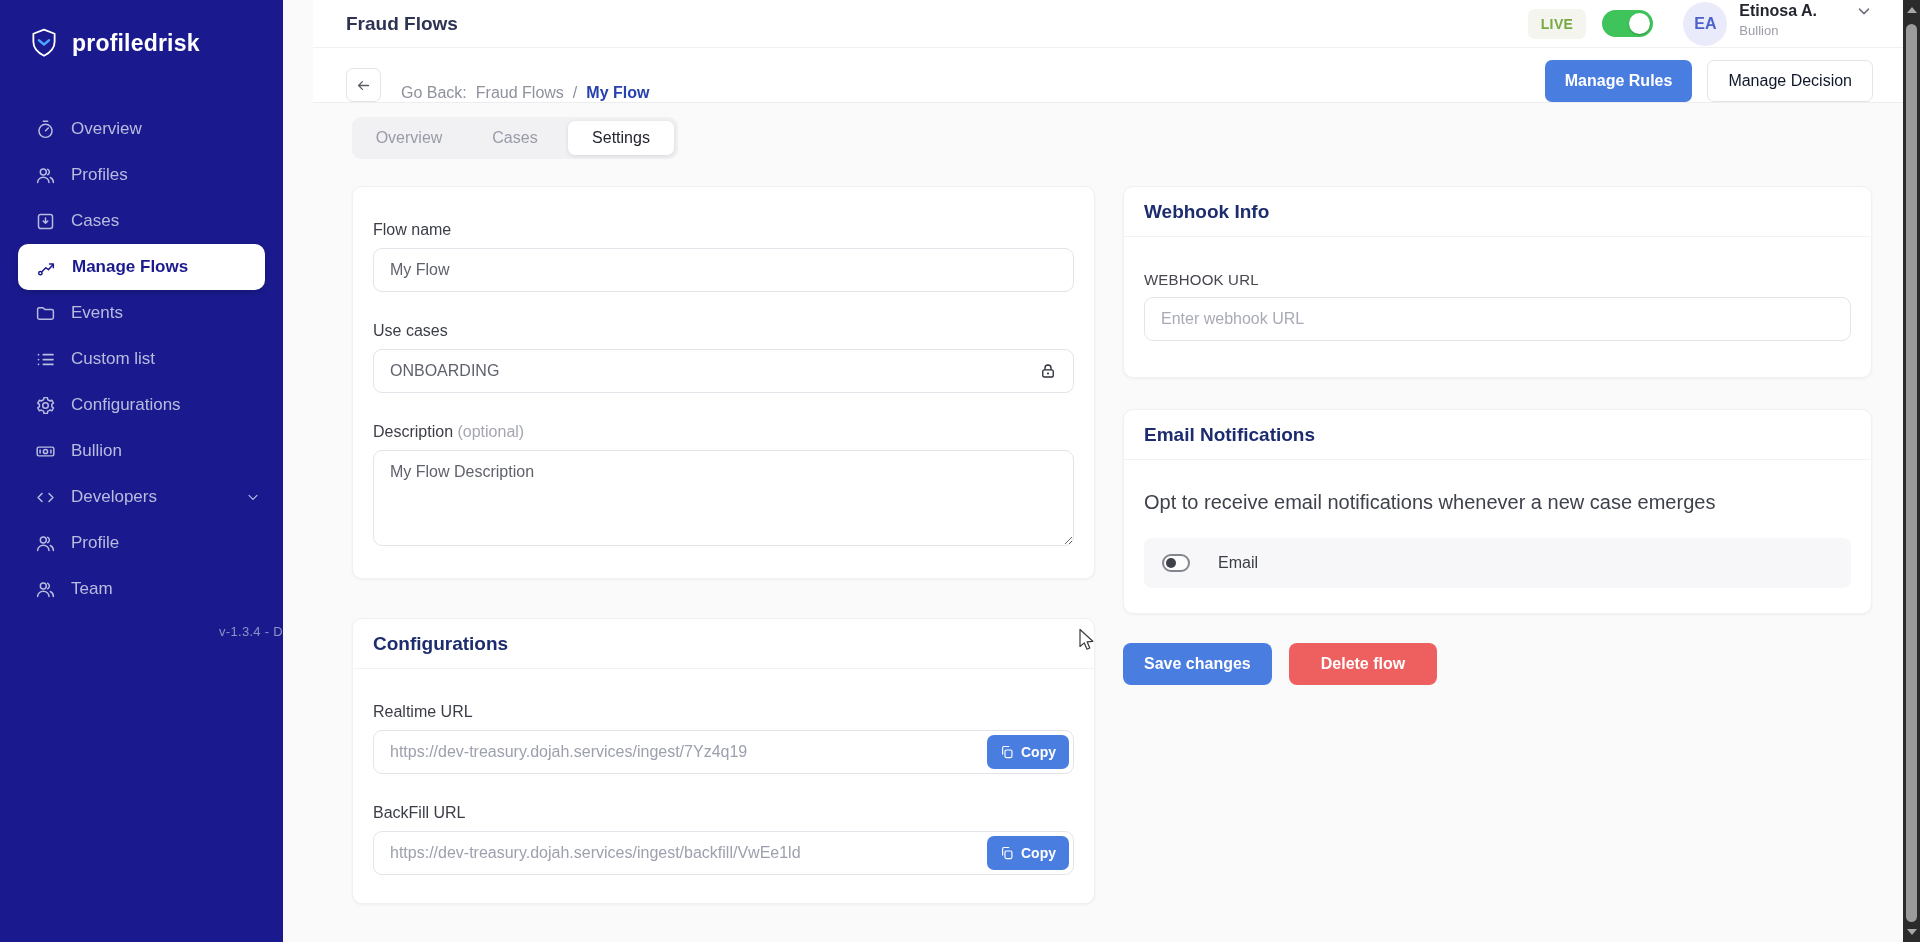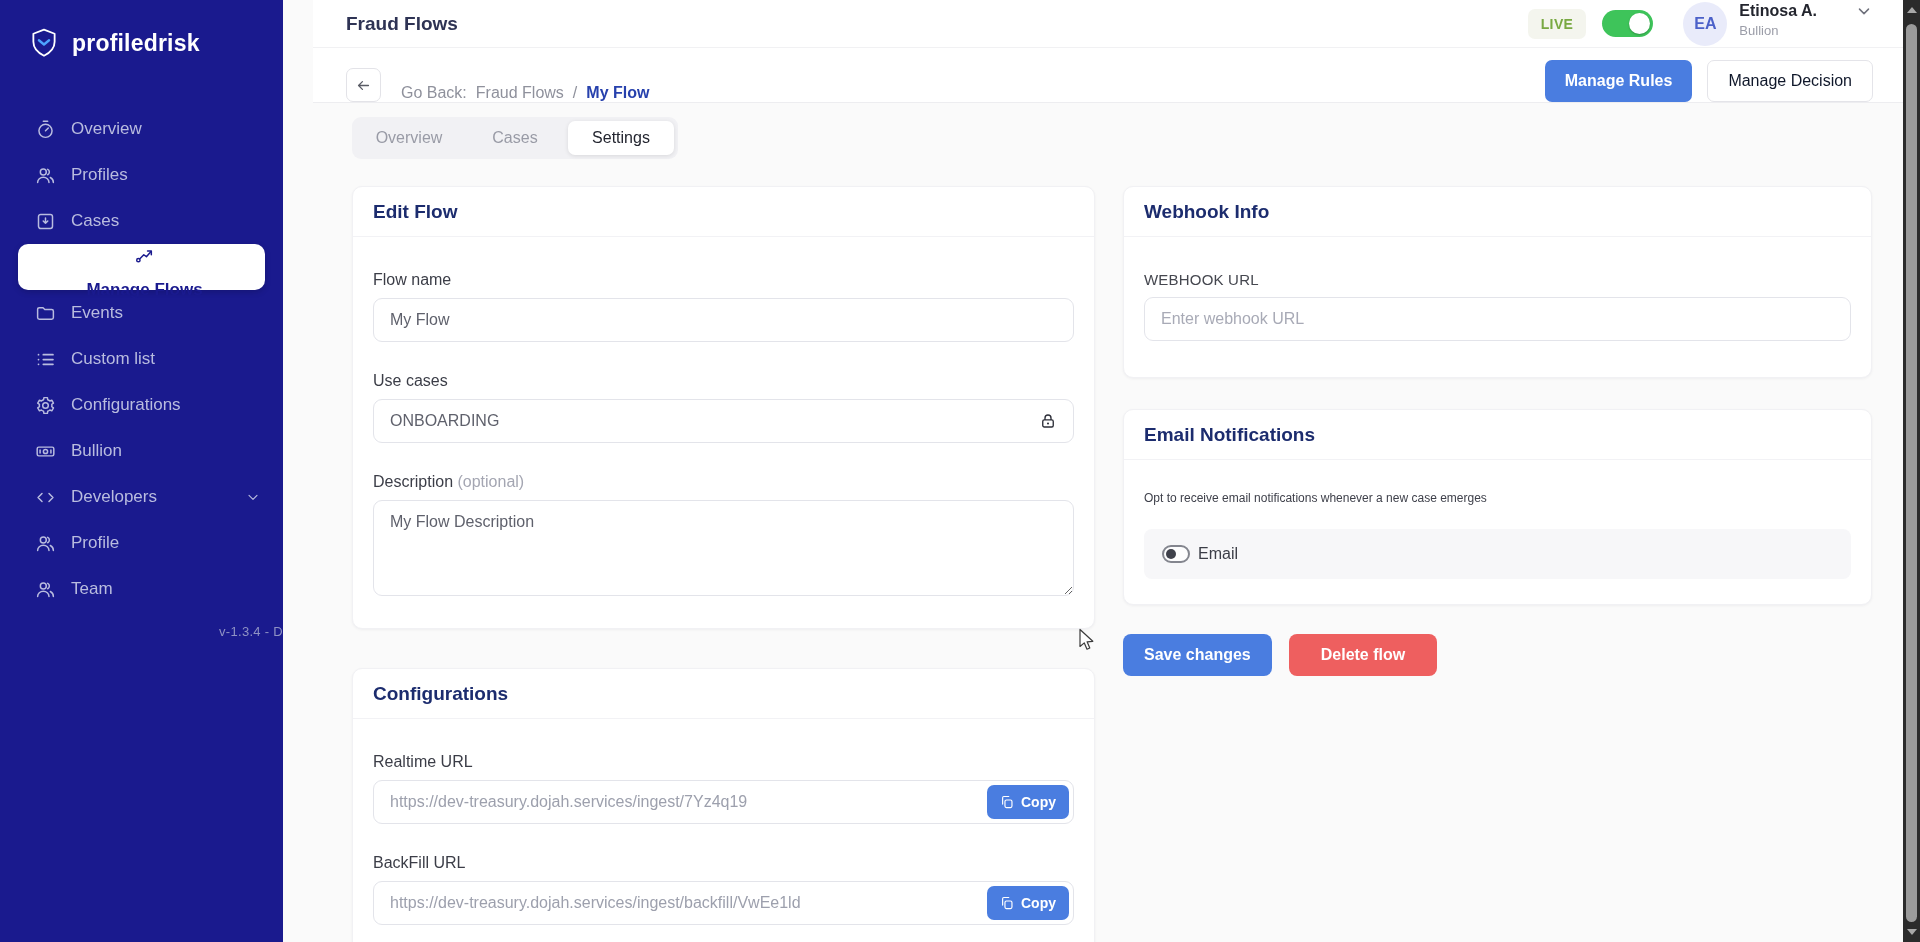--- a/index.html
+++ b/index.html
@@ -16,21 +16,21 @@
   .scroll-arrow-down::after { content:""; border-left:5px solid transparent; border-right:5px solid transparent; border-top:6px solid #a8a8a8; }
   .scroll-thumb { position:absolute; left:3px; right:3px; top:24px; bottom:20px; background:#9b9b9b; border-radius:7px; }
   
   .sidebar { position:absolute; left:0; top:0; bottom:0; width:283px; background:#1a1a8e; color:#b9bcdf; z-index:10;text-align:right; }
   .brand { display:flex; align-items:center; gap:11px; padding:26px 0 0 27px; }
   .brand-name { color:#ffffff; font-size:23px; font-weight:bold; letter-spacing:0.2px; }
   .nav { margin-top:46px; }
   .nav-item { display:flex; align-items:center; gap:15px; height:46px; padding:0 22px 0 35px; font-size:17px; cursor:pointer; }
   .nav-item .nav-icon { display:flex; align-items:center; color:inherit; }
   .nav-item .nav-icon svg { width:21px; height:21px; }
-  .nav-item.active { background:#ffffff; color:#1a1a8e; border-radius:10px; margin:0 18px; padding:0 12px 0 18px; font-weight:bold; box-shadow:0 2px 6px rgba(0,0,0,0.18);flex-direction:column; }
+  .nav-item.active { background:#ffffff; color:#1a1a8e; border-radius:10px; margin:0 18px; padding:0 12px 0 18px; font-weight:bold; box-shadow:0 2px 6px rgba(0,0,0,0.18); }
   .nav-chevron { margin-left:auto; display:flex; color:inherit; }
   .nav-chevron svg { width:16px; height:16px; }
   .version { padding-left:35px; margin-top:12px; font-size:13px; color:#8f92c4; letter-spacing:0.3px; }
   
   .main { position:absolute; left:313px; right:17px; top:0; bottom:0; }
   .topbar { height:48px; background:#ffffff; display:flex; align-items:center; padding:0 30px 0 33px; border-bottom:1px solid #f1f1f3; }
   .topbar-title { font-size:19px; font-weight:bold; color:#2e3354; }
   .topbar-right { margin-left:auto; display:flex; align-items:center; gap:16px; }
   .live-badge { background:#f4f5ee; color:#79a943; font-weight:bold; font-size:14px; padding:7px 13px; border-radius:7px; letter-spacing:0.4px; }
   .toggle { width:51px; height:27px; background:#3ec45a; border-radius:15px; position:relative; cursor:pointer; }
@@ -65,22 +65,22 @@
   .field-label { margin-top:30px; font-size:16px; color:#3b3d47; }
   .field-label .optional { color:#a4a6b2; }
   .field-label.caps { font-size:15px; color:#45474f; letter-spacing:0.2px; }
   .input-wrap { margin-top:9px; position:relative; }
   .text-input { width:100%; height:44px; border:1px solid #e3e4ea; border-radius:9px; background:#fff; padding:0 16px; font-size:16px; color:#5f616c; font-family:inherit; outline:none; }
   .text-input.url { color:#9da0ad; padding-right:100px; }
   .text-input::placeholder { color:#a8aab6; }
   .textarea { width:100%; height:96px; border:1px solid #e3e4ea; border-radius:9px; background:#fff; padding:12px 16px; font-size:16px; color:#5f616c; font-family:inherit; outline:none; resize:both; }
   .lock-in-input { position:absolute; right:17px; top:50%; transform:translateY(-50%); color:#2c2e38; display:flex; }
   .copy-btn { position:absolute; right:5px; top:5px; height:34px; background:#4a7de0; border:none; border-radius:7px; color:#fff; font-size:14px; font-weight:bold; display:flex; align-items:center; gap:7px; padding:0 13px; cursor:pointer; font-family:inherit; }
-  .notif-text { margin-top:27px; font-size:12px; color:#3f414b; }
-  .email-row { margin-top:24px; background:#f7f7f9; border-radius:8px; padding:16px 18px; display:flex; align-items:center; gap:8px; font-size:16px; color:#3b3d47; }
+  .notif-text { margin-top:27px; font-size:20px; color:#3f414b; }
+  .email-row { margin-top:24px; background:#f7f7f9; border-radius:8px; padding:16px 18px; display:flex; align-items:center; gap:28px; font-size:16px; color:#3b3d47; }
   .mini-toggle { width:28px; height:18px; border:2px solid #84868f; border-radius:10px; position:relative; background:#fdfdfe; cursor:pointer; flex:0 0 auto; }
   .mini-toggle::after { content:""; position:absolute; left:2px; top:2px; width:10px; height:10px; border-radius:50%; background:#3f414b; }
   .actions { display:flex; gap:17px; margin-top:29px; }
   .btn-save { background:#4a7de0; color:#fff; border:none; border-radius:8px; padding:12px 21px; font-size:16px; font-weight:bold; cursor:pointer; font-family:inherit; }
   .btn-delete { background:#ee5f5f; color:#fff; border:none; border-radius:8px; padding:12px 32px; font-size:16px; font-weight:bold; cursor:pointer; font-family:inherit; }
   .mouse-cursor { position:absolute; left:1078px; top:628px; z-index:95; pointer-events:none; }
 </style>
 </head>
 <body>
 
@@ -254,23 +254,20 @@
         <div class="tab">Overview</div>
         <div class="tab">Cases</div>
         <div class="tab active">Settings</div>
       </div>
 
     <div class="columns">
 
       <div class="col-left">
 
         <section class="card">
-          <div class="card-header">
-            <div class="card-title">Edit Flow</div>
-          </div>
           <div class="card-body">
             <div class="field-label">Flow name</div>
             <div class="input-wrap">
               <input class="text-input" value="My Flow" style="">
             </div>
 
             <div class="field-label">Use cases</div>
             <div class="input-wrap">
               <input class="text-input" value="ONBOARDING" style="">
               <span class="lock-in-input">

